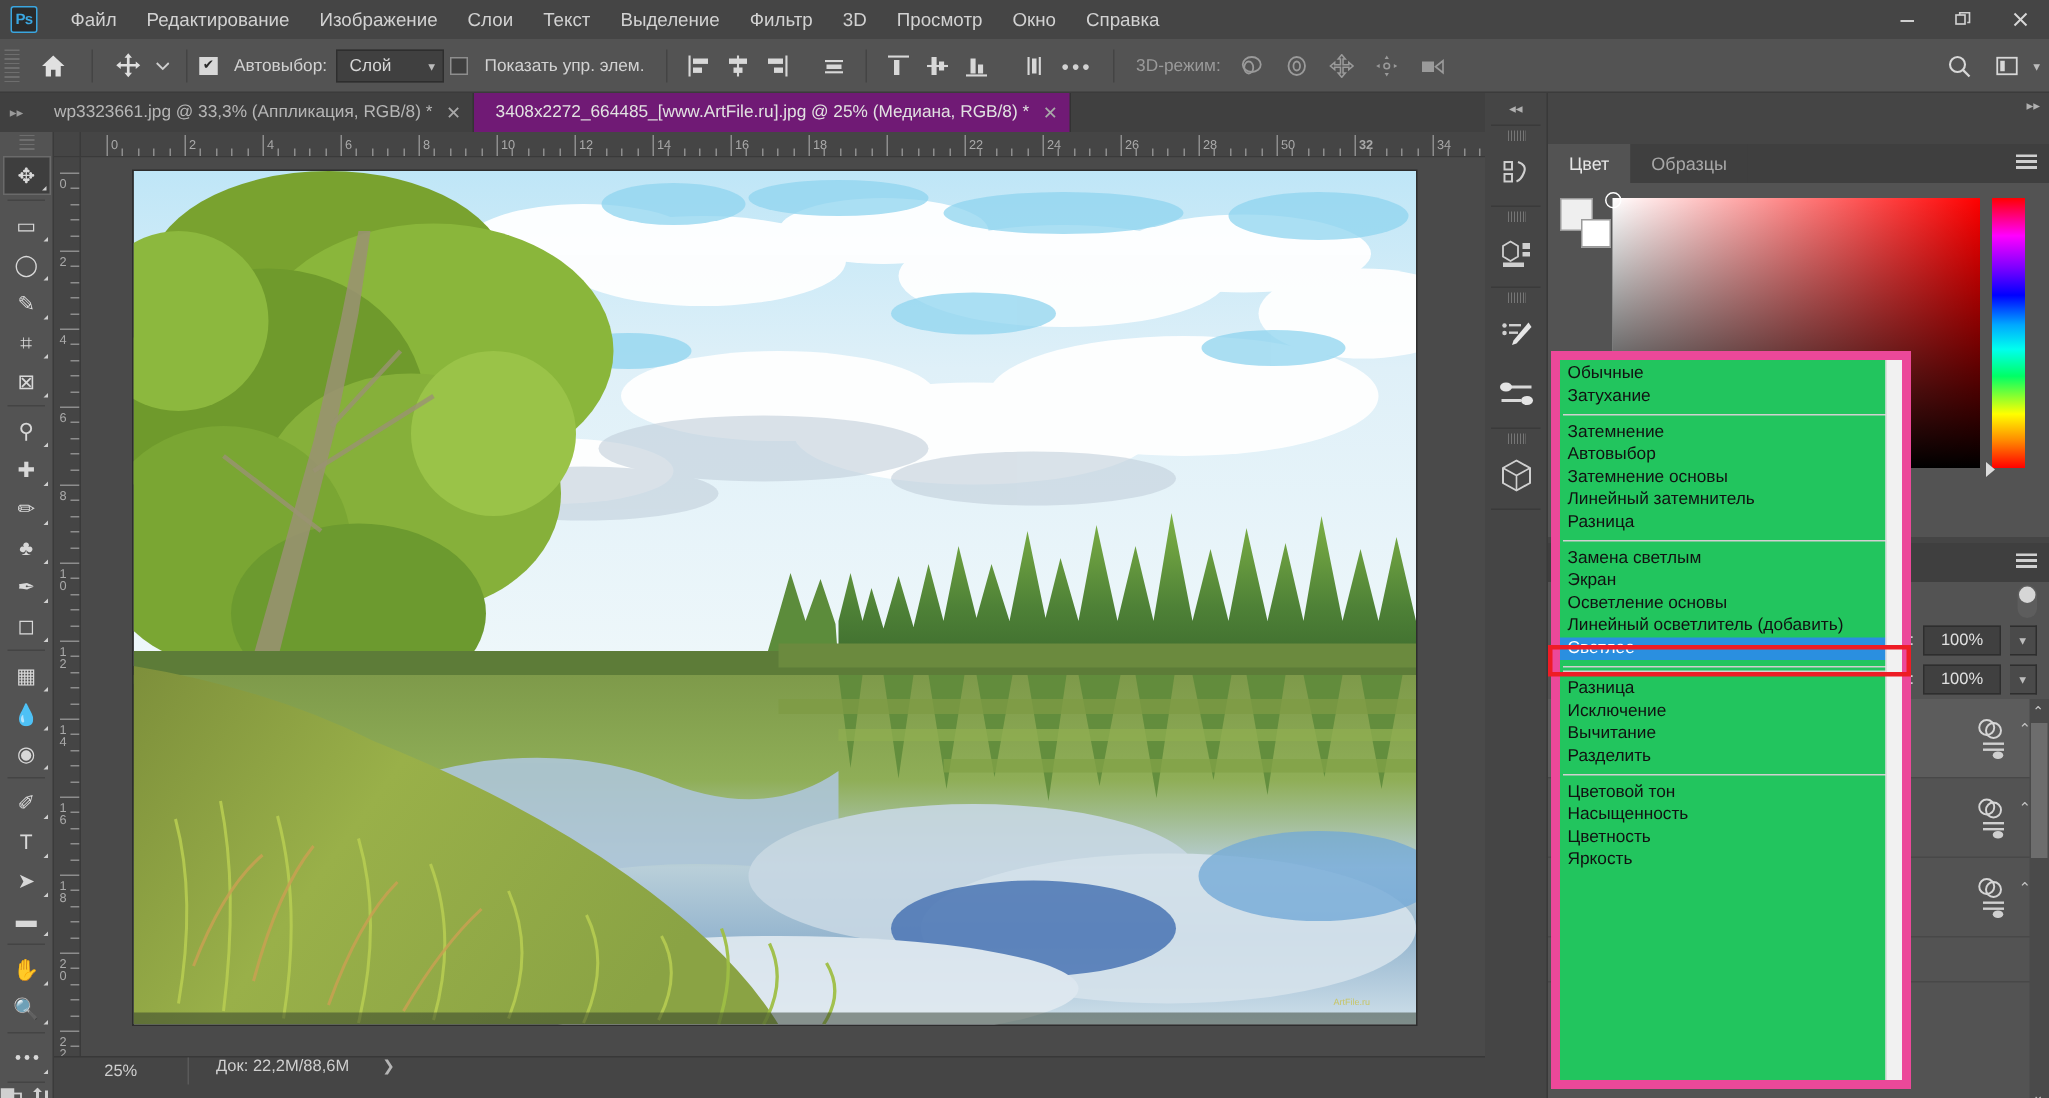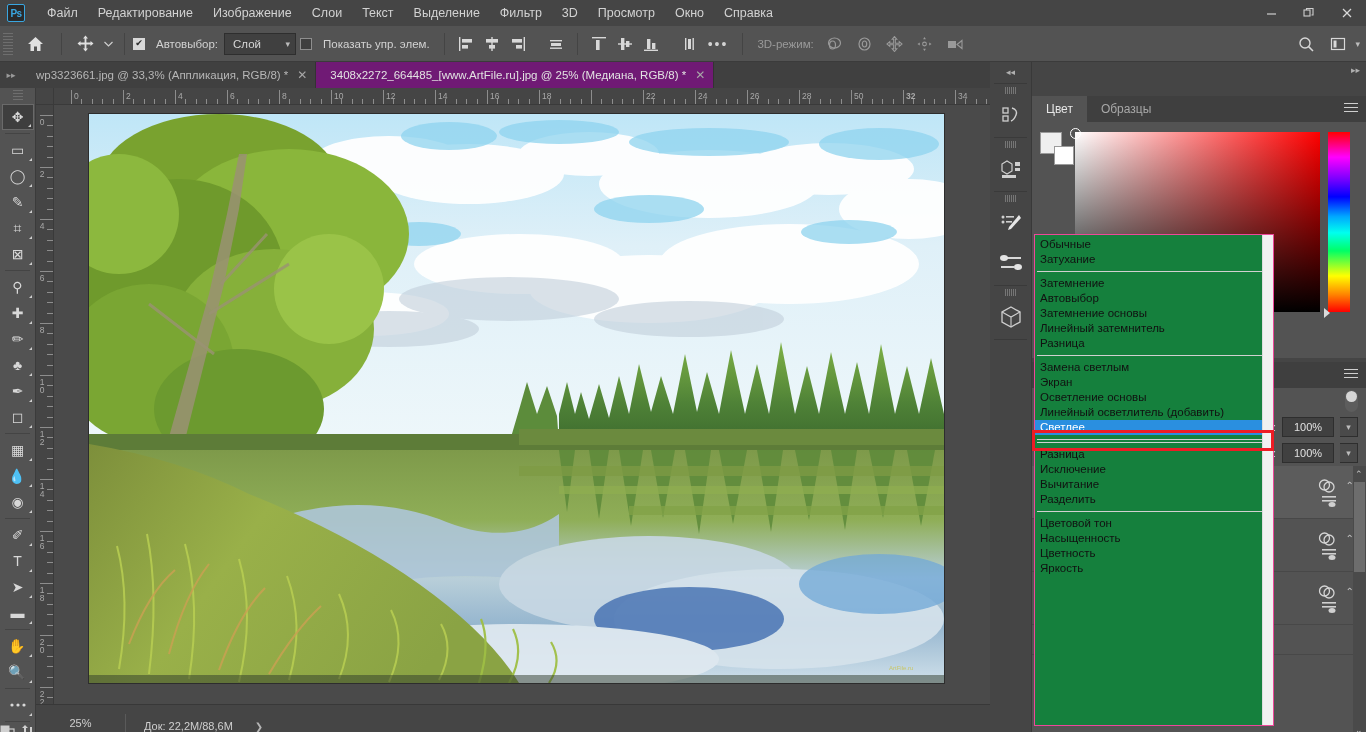--- a/index.html
+++ b/index.html
@@ -122,21 +122,21 @@
     position: absolute; left: 18px; top: 17px; right: 0; bottom: 28px;
     background: #4a4a4a; overflow: hidden;
   }
   .canvas-img {
     position: absolute; left: 35px; top: 9px; width: 855px; height: 569px;
     overflow: hidden; box-shadow: 0 0 0 1px #2d2d2d;
   }
   .statusbar {
     position: absolute; left: 0; bottom: 0; width: 100%; height: 28px;
     background: #454545; border-top: 1px solid #383838;
-    display: flex; align-items: flex-end; font-size: 11px; color: #cfcfcf;
+    display: flex; align-items: flex-start; font-size: 11px; color: #cfcfcf;
   }
   .sb-zoom { width: 90px; text-align: center; border-right: 1px solid #5a5a5a;
     padding: 3px 0; }
   .sb-doc { margin-left: 18px; }
   .sb-arrow { margin-left: 22px; color: #b5b5b5; font-size: 10px; }
 
   
   .railcol {
     position: absolute; top: 62px; left: 990px; width: 42px; height: 670px;
     background: #454545; border-right: 1px solid #393939;
@@ -212,21 +212,21 @@
   .lyr-name { color: #dcdcdc; font-size: 11px; }
   .lyr-ico { position: absolute; right: 30px; top: 12px; color: #d0d0d0; }
   .lyr-chev { position: absolute; right: 12px; top: 14px; color: #c5c5c5; font-size: 10px; }
   .lyr-fx { position: absolute; right: 28px; bottom: 6px; color: #d0d0d0; }
   .lp-scroll { position: absolute; right: 0; top: 104px; width: 13px; height: 272px; background: #4a4a4a; }
   .lp-thumb { position: absolute; left: 1px; top: 14px; width: 11px; height: 90px; background: #6d6d6d; }
 
   
   .blend-popup {
     position: absolute; left: 1034px; top: 234px; width: 240px; height: 492px;
-    background: #15803d; border: 1px solid #ec4899; z-index: 40;
+    background: #22c55e; border: 6px solid #ec4899; z-index: 40;
     font-size: 11.5px; color: #111; overflow: hidden;
   }
   .bp-item { height: 15px; line-height: 15px; padding-left: 5px; white-space: nowrap; }
   .bp-item.hl { background: #2a8fe0; color: #fff; }
   .bp-sep { height: 1px; background: #d0d0d0; margin: 2px 2px; }
   .bp-group { padding: 2px 0 2px; }
   .red-box {
     position: absolute; left: 1032px; top: 430px; width: 242px; height: 21px;
     border: 3px solid #ee1c25; z-index: 50; pointer-events: none;
   }

